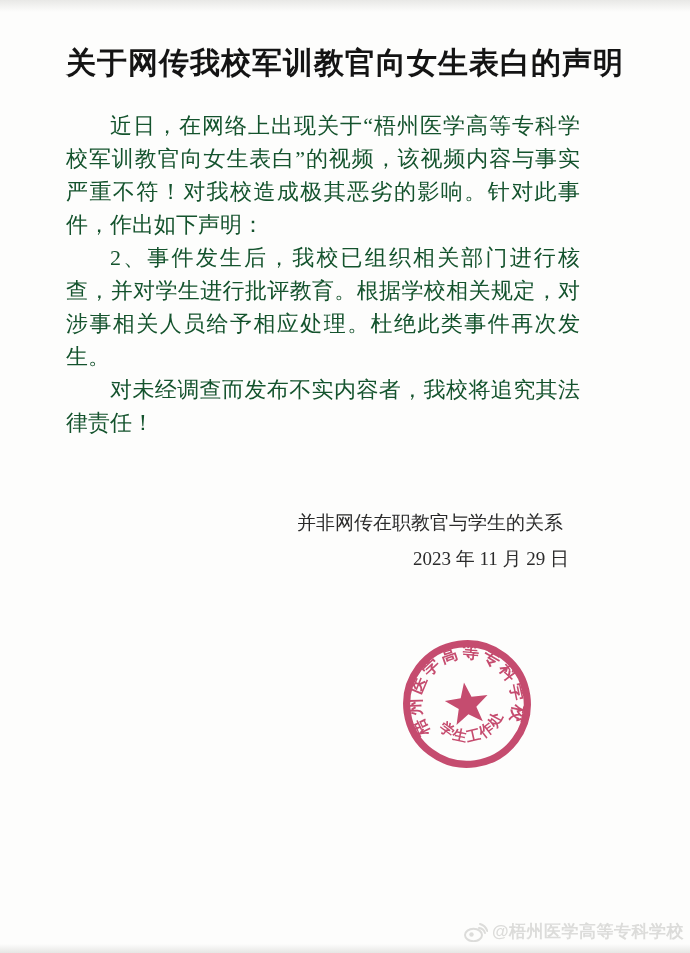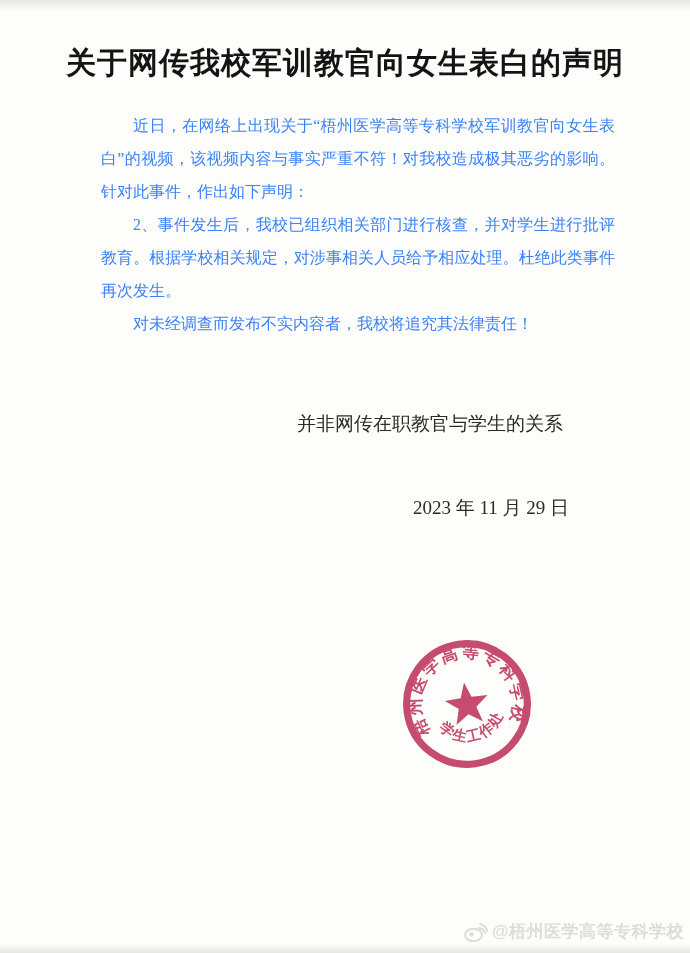--- a/index.html
+++ b/index.html
@@ -24,46 +24,46 @@
     margin: 0;
     padding-top: 43px;
     text-align: center;
     font-size: 30px;
     font-weight: 700;
     letter-spacing: 1px;
     color: #141414;
   }
   .body-text {
     width: 514px;
-    margin: 25px 0 0 101px;
-    font-size: 16px;
+    margin: 25px 0 0 66px;
+    font-size: 22px;
     line-height: 33px;
     text-align: justify;
-    color: #3b82f6;
+    color: #14532d;
   }
   .body-text p {
     margin: 0;
     text-indent: 2em;
   }
   .body-text p.closing {
     margin-top: 55px;
     text-indent: 2em;
   }
   .sign-block {
     width: 514px;
     margin: 66px 0 0 89px;
     font-size: 19px;
     line-height: 36px;
     color: #2b2b2b;
     text-align: right;
     position: relative;
     z-index: 1;
   }
   .sign-block .sig-org { padding-right: 40px; }
-  .sign-block .sig-date { padding-right: 34px; margin-top: 48px; }
+  .sign-block .sig-date { padding-right: 34px; }
   .stamp {
     position: absolute;
     left: 400px; top: 637px;
     width: 134px; height: 134px;
     transform: rotate(-8deg);
     mix-blend-mode: multiply;
     opacity: 0.88;
     z-index: 2;
   }
   .stamp text {

